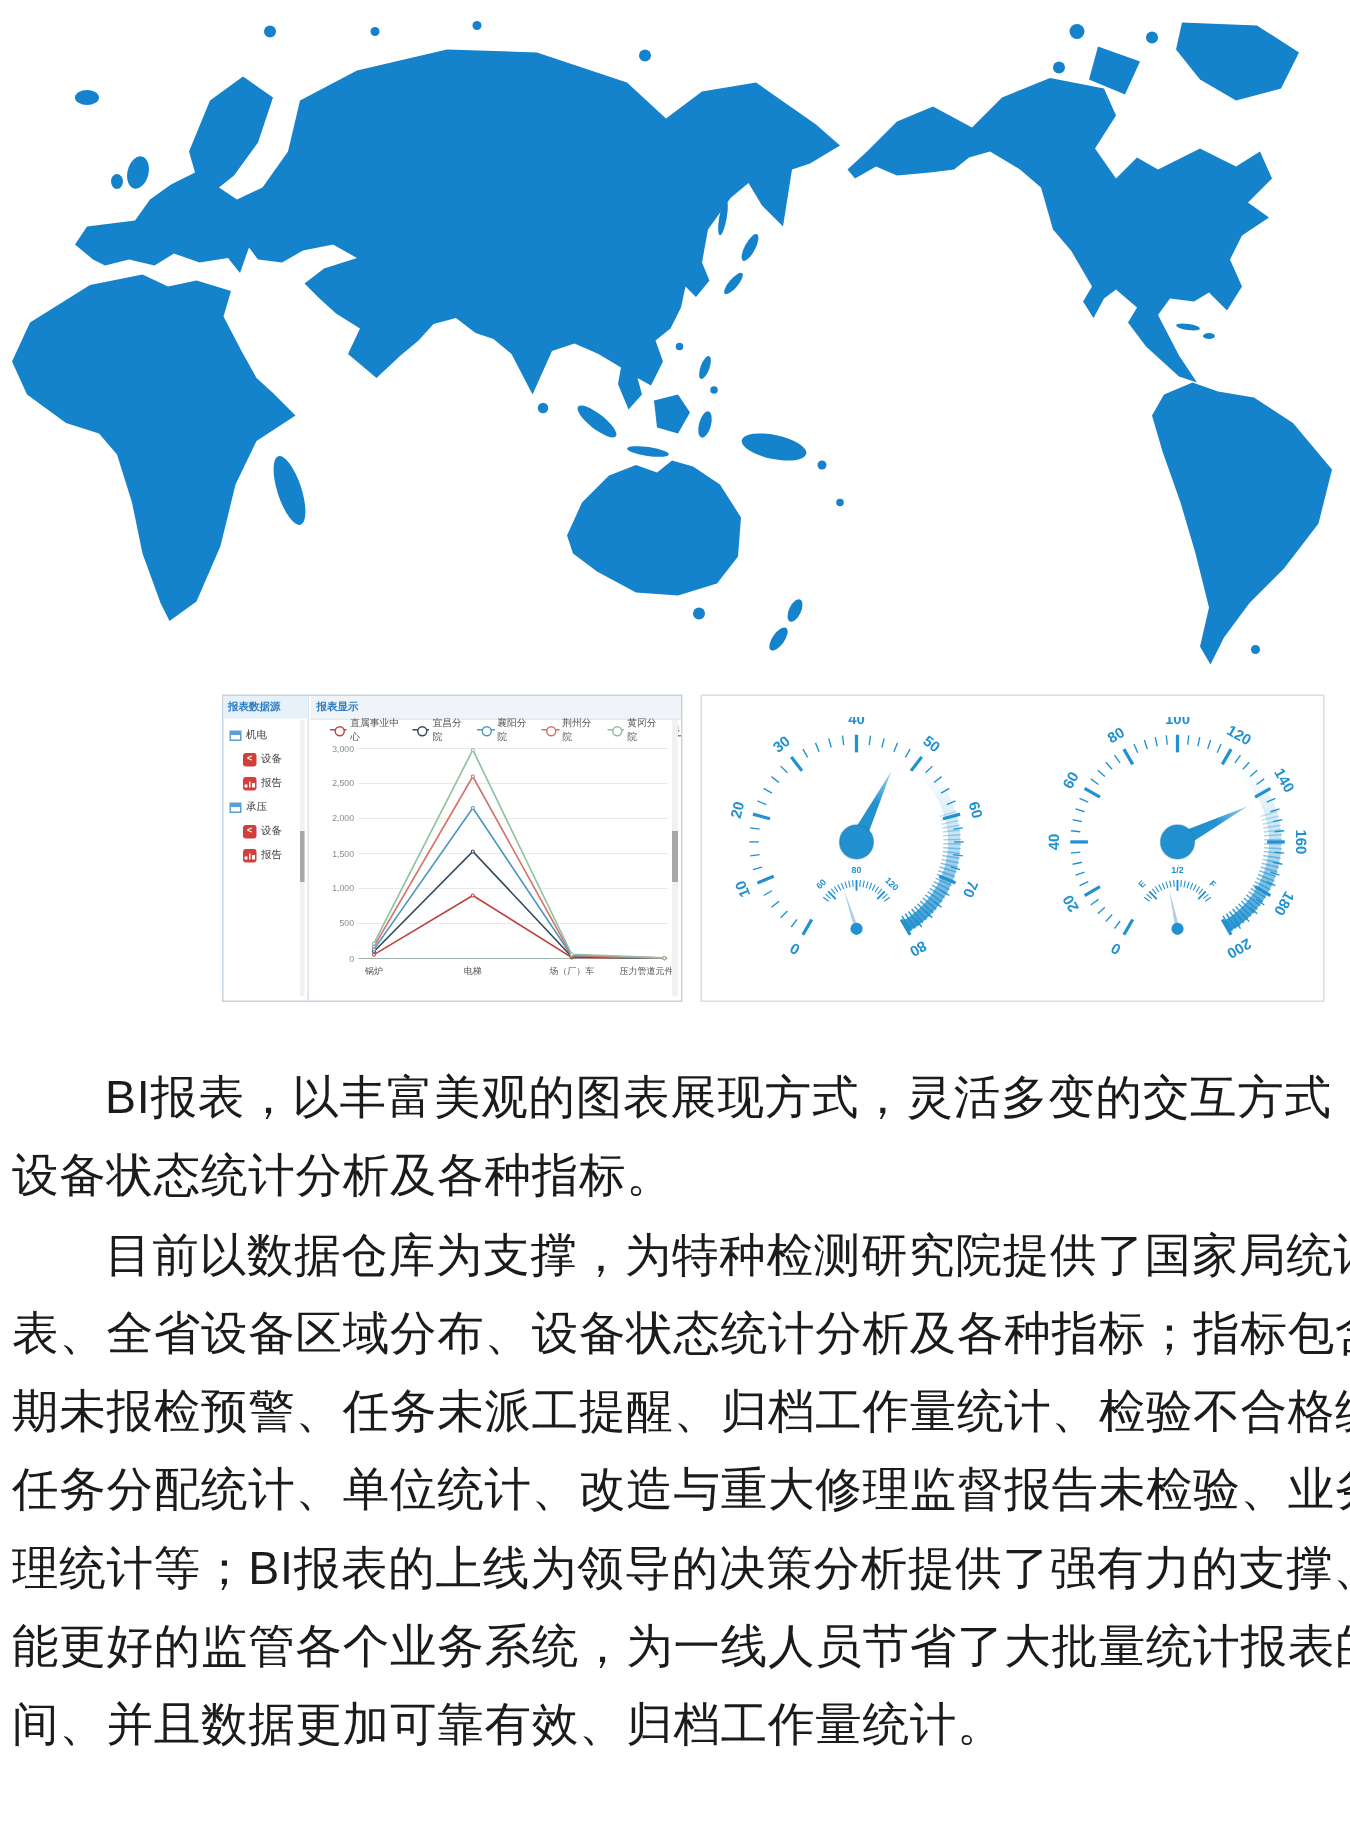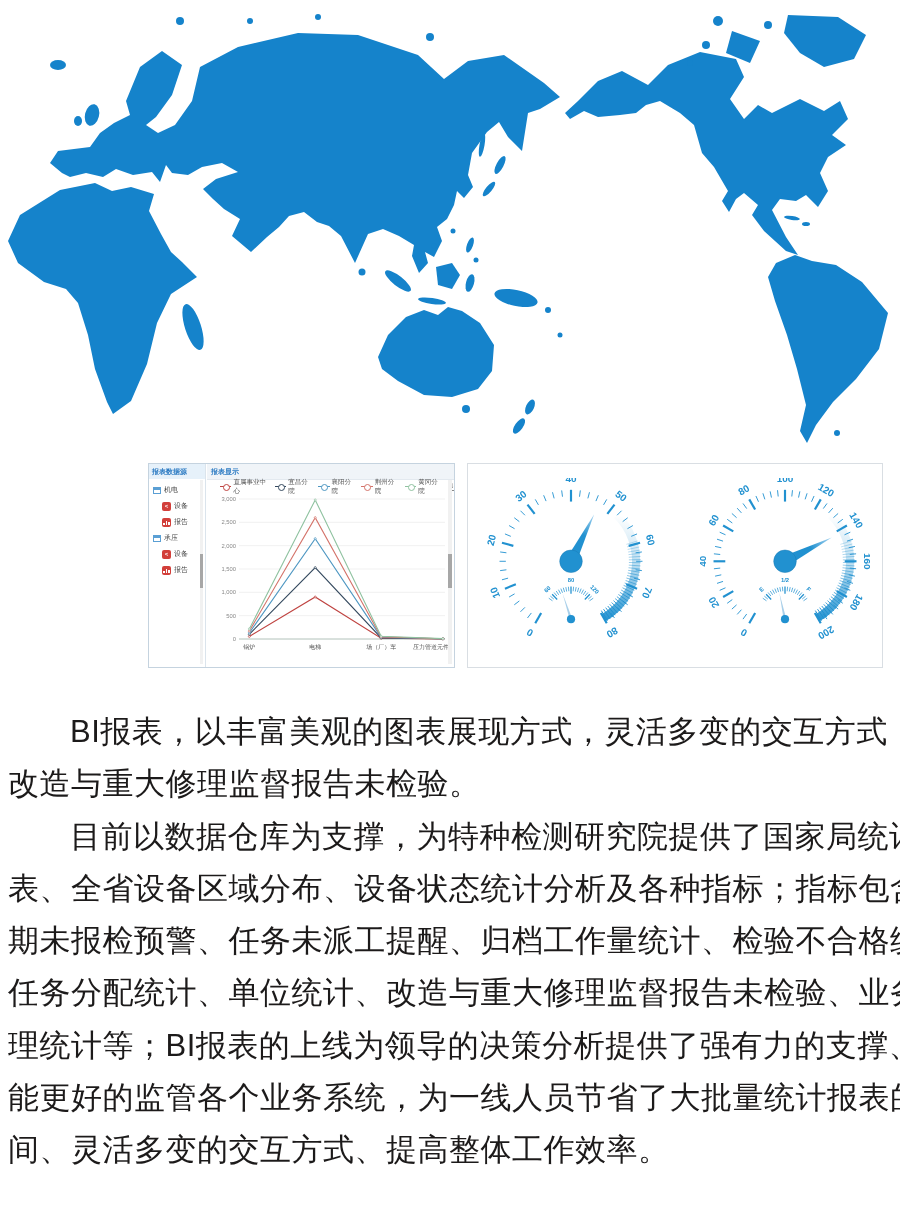--- a/index.html
+++ b/index.html
@@ -495,23 +495,23 @@
         <text x="79.29764029301711" y="123.38442738746991" text-anchor="middle" dominant-baseline="middle" font-size="6.5" font-weight="bold" fill="#2191d0" transform="rotate(-44 79.29764029301711 123.38442738746991)">E</text>
         <text x="105" y="113" text-anchor="middle" dominant-baseline="middle" font-size="6.5" font-weight="bold" fill="#2191d0" transform="rotate(0 105 113)">1/2</text>
         <text x="130.7023597069829" y="123.38442738746991" text-anchor="middle" dominant-baseline="middle" font-size="6.5" font-weight="bold" fill="#2191d0" transform="rotate(44 130.7023597069829 123.38442738746991)">F</text>
         <polygon points="98.76264927546723,126.65557197798583 106.4672214011007,155.68813246377337 103.53277859889928,156.31186753622663" fill="#a9cfe9"></polygon>
         <circle cx="105" cy="156" r="4.5" fill="#2191d0"></circle>
       </svg>
   </div>
 
   <div id="text-block">
       <div class="tline indent">BI报表，以丰富美观的图表展现方式，灵活多变的交互方式，将</div>
-      <div class="tline">改造与重大修理监督报告未检验。</div>
+      <div class="tline">设备状态统计分析及各种指标。</div>
       <div class="tline indent">目前以数据仓库为支撑，为特种检测研究院提供了国家局统计报</div>
       <div class="tline">表、全省设备区域分布、设备状态统计分析及各种指标；指标包含超</div>
       <div class="tline">期未报检预警、任务未派工提醒、归档工作量统计、检验不合格统计</div>
       <div class="tline">任务分配统计、单位统计、改造与重大修理监督报告未检验、业务受</div>
       <div class="tline">理统计等；BI报表的上线为领导的决策分析提供了强有力的支撑、并</div>
       <div class="tline">能更好的监管各个业务系统，为一线人员节省了大批量统计报表的时</div>
-      <div class="tline">间、灵活多变的交互方式、提高整体工作效率。</div>
+      <div class="tline">间、并且数据更加可靠有效、归档工作量统计。</div>
     </div>
 
 </div>
 
 </body></html>

